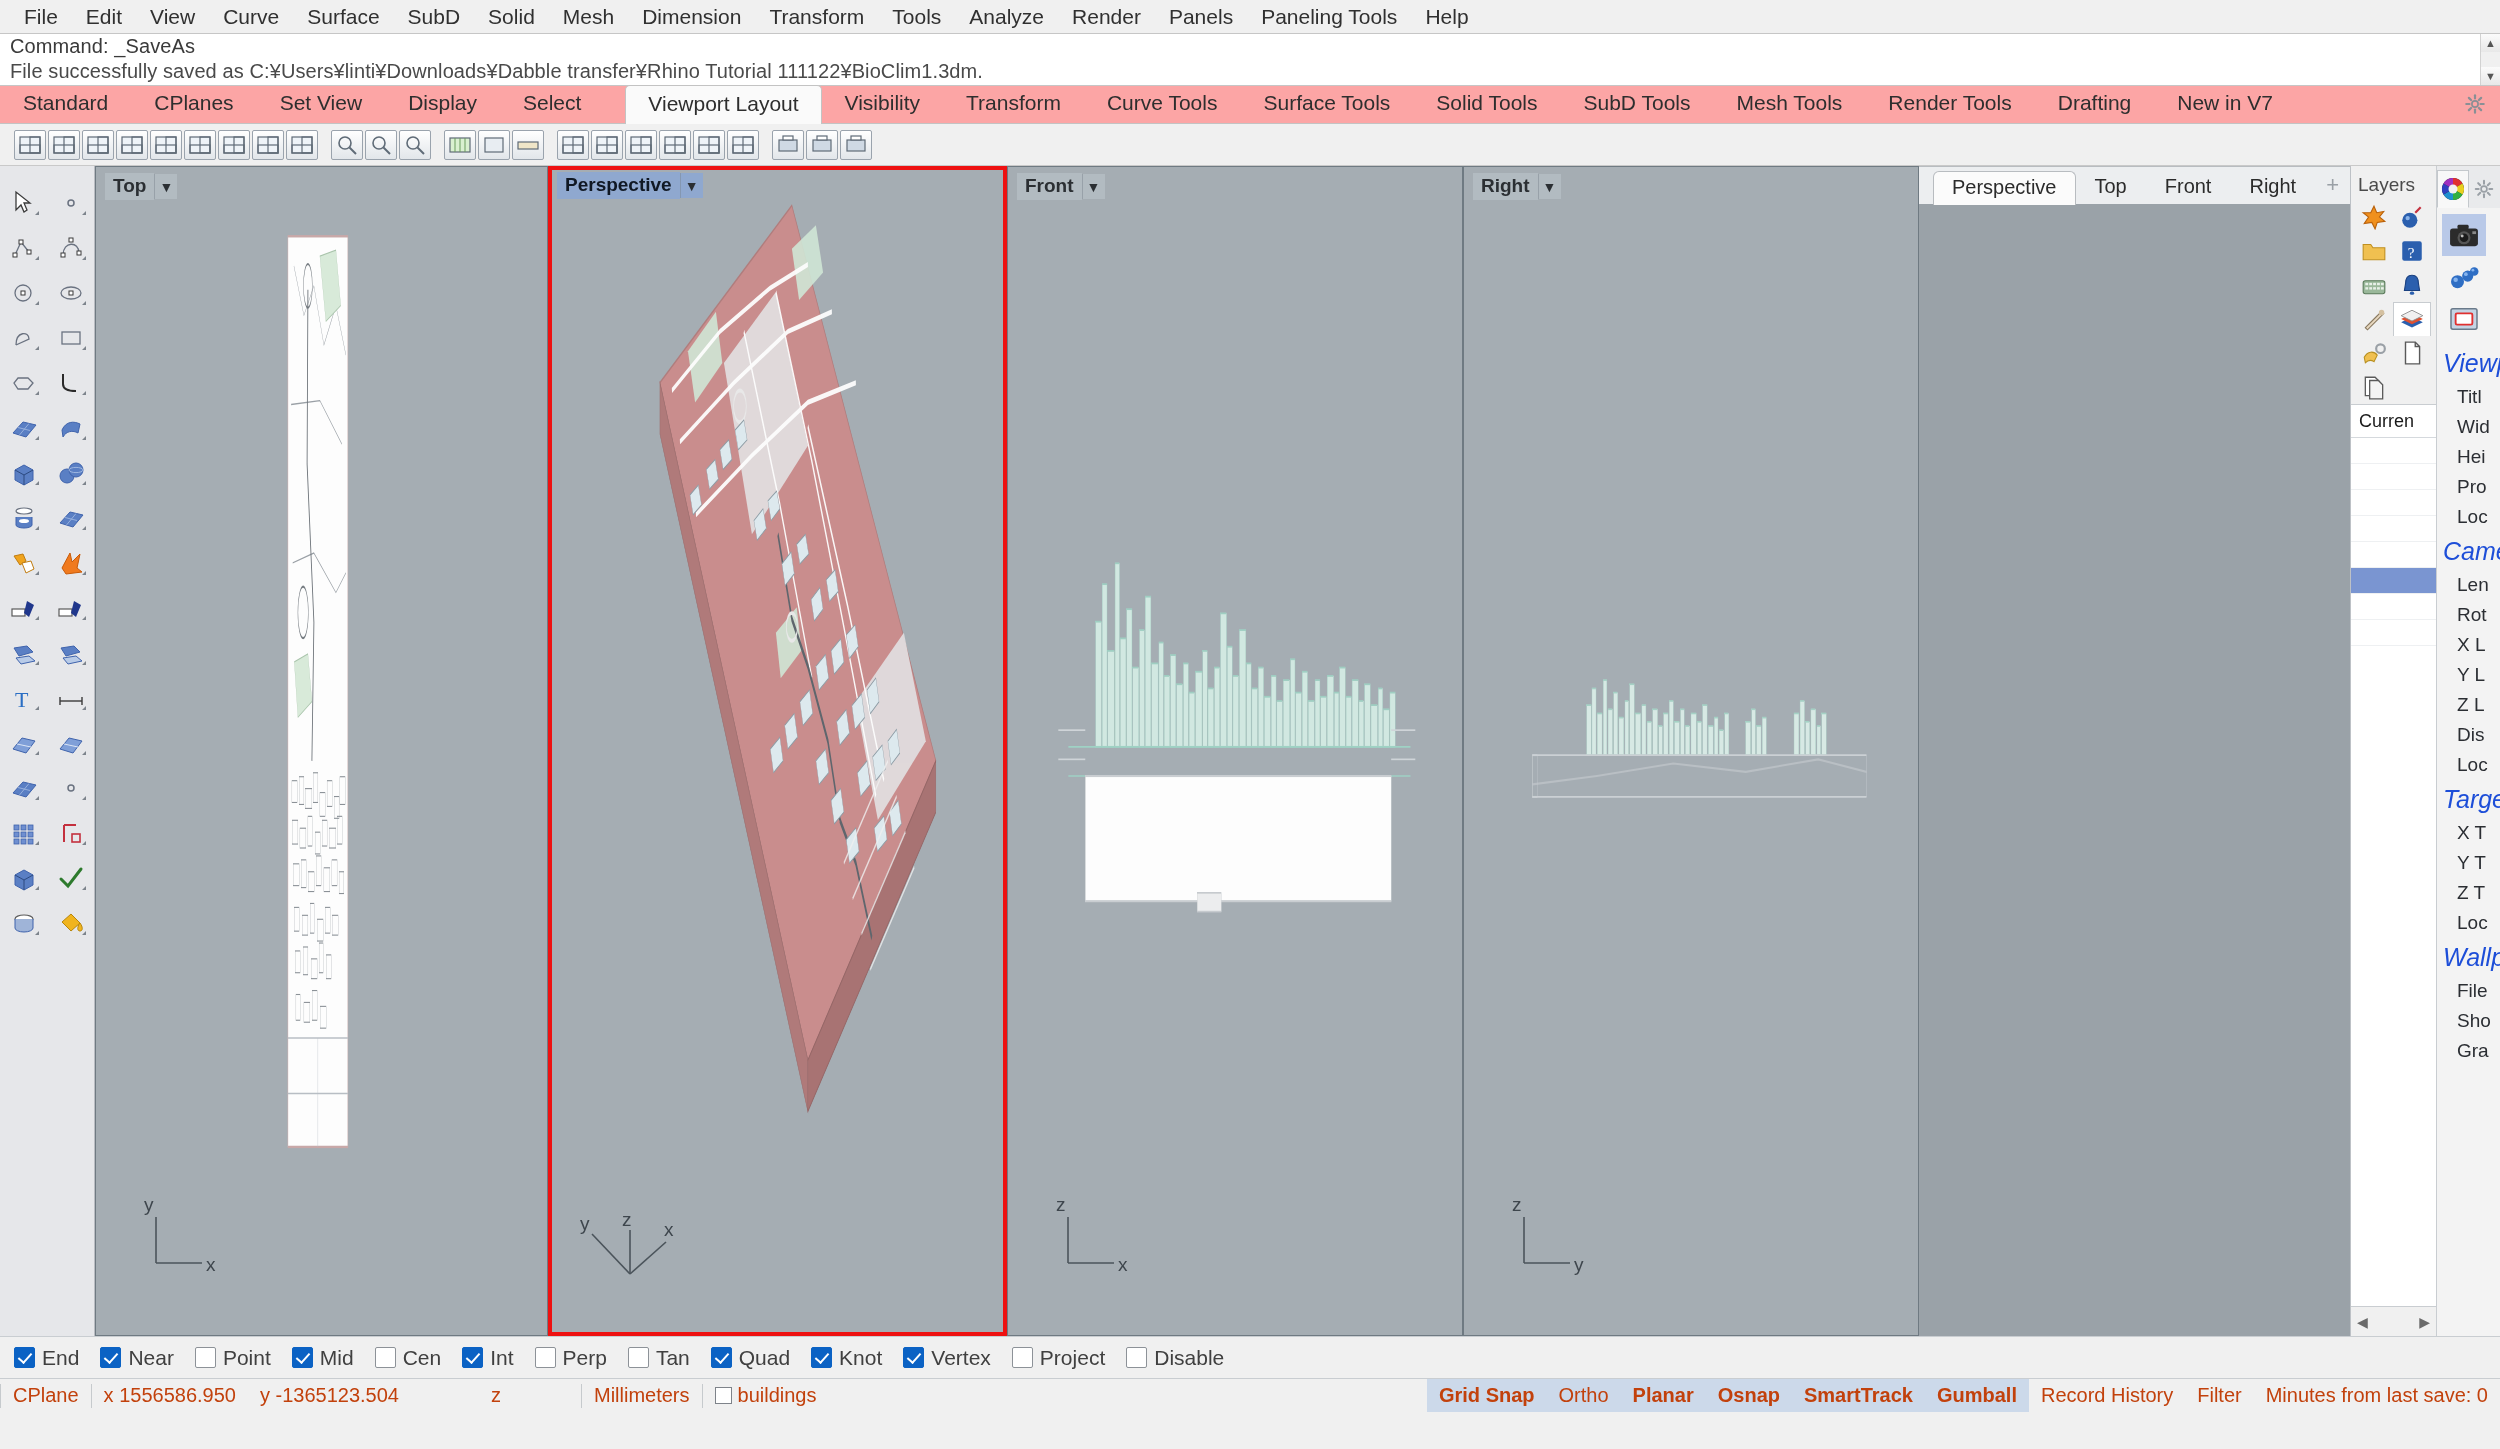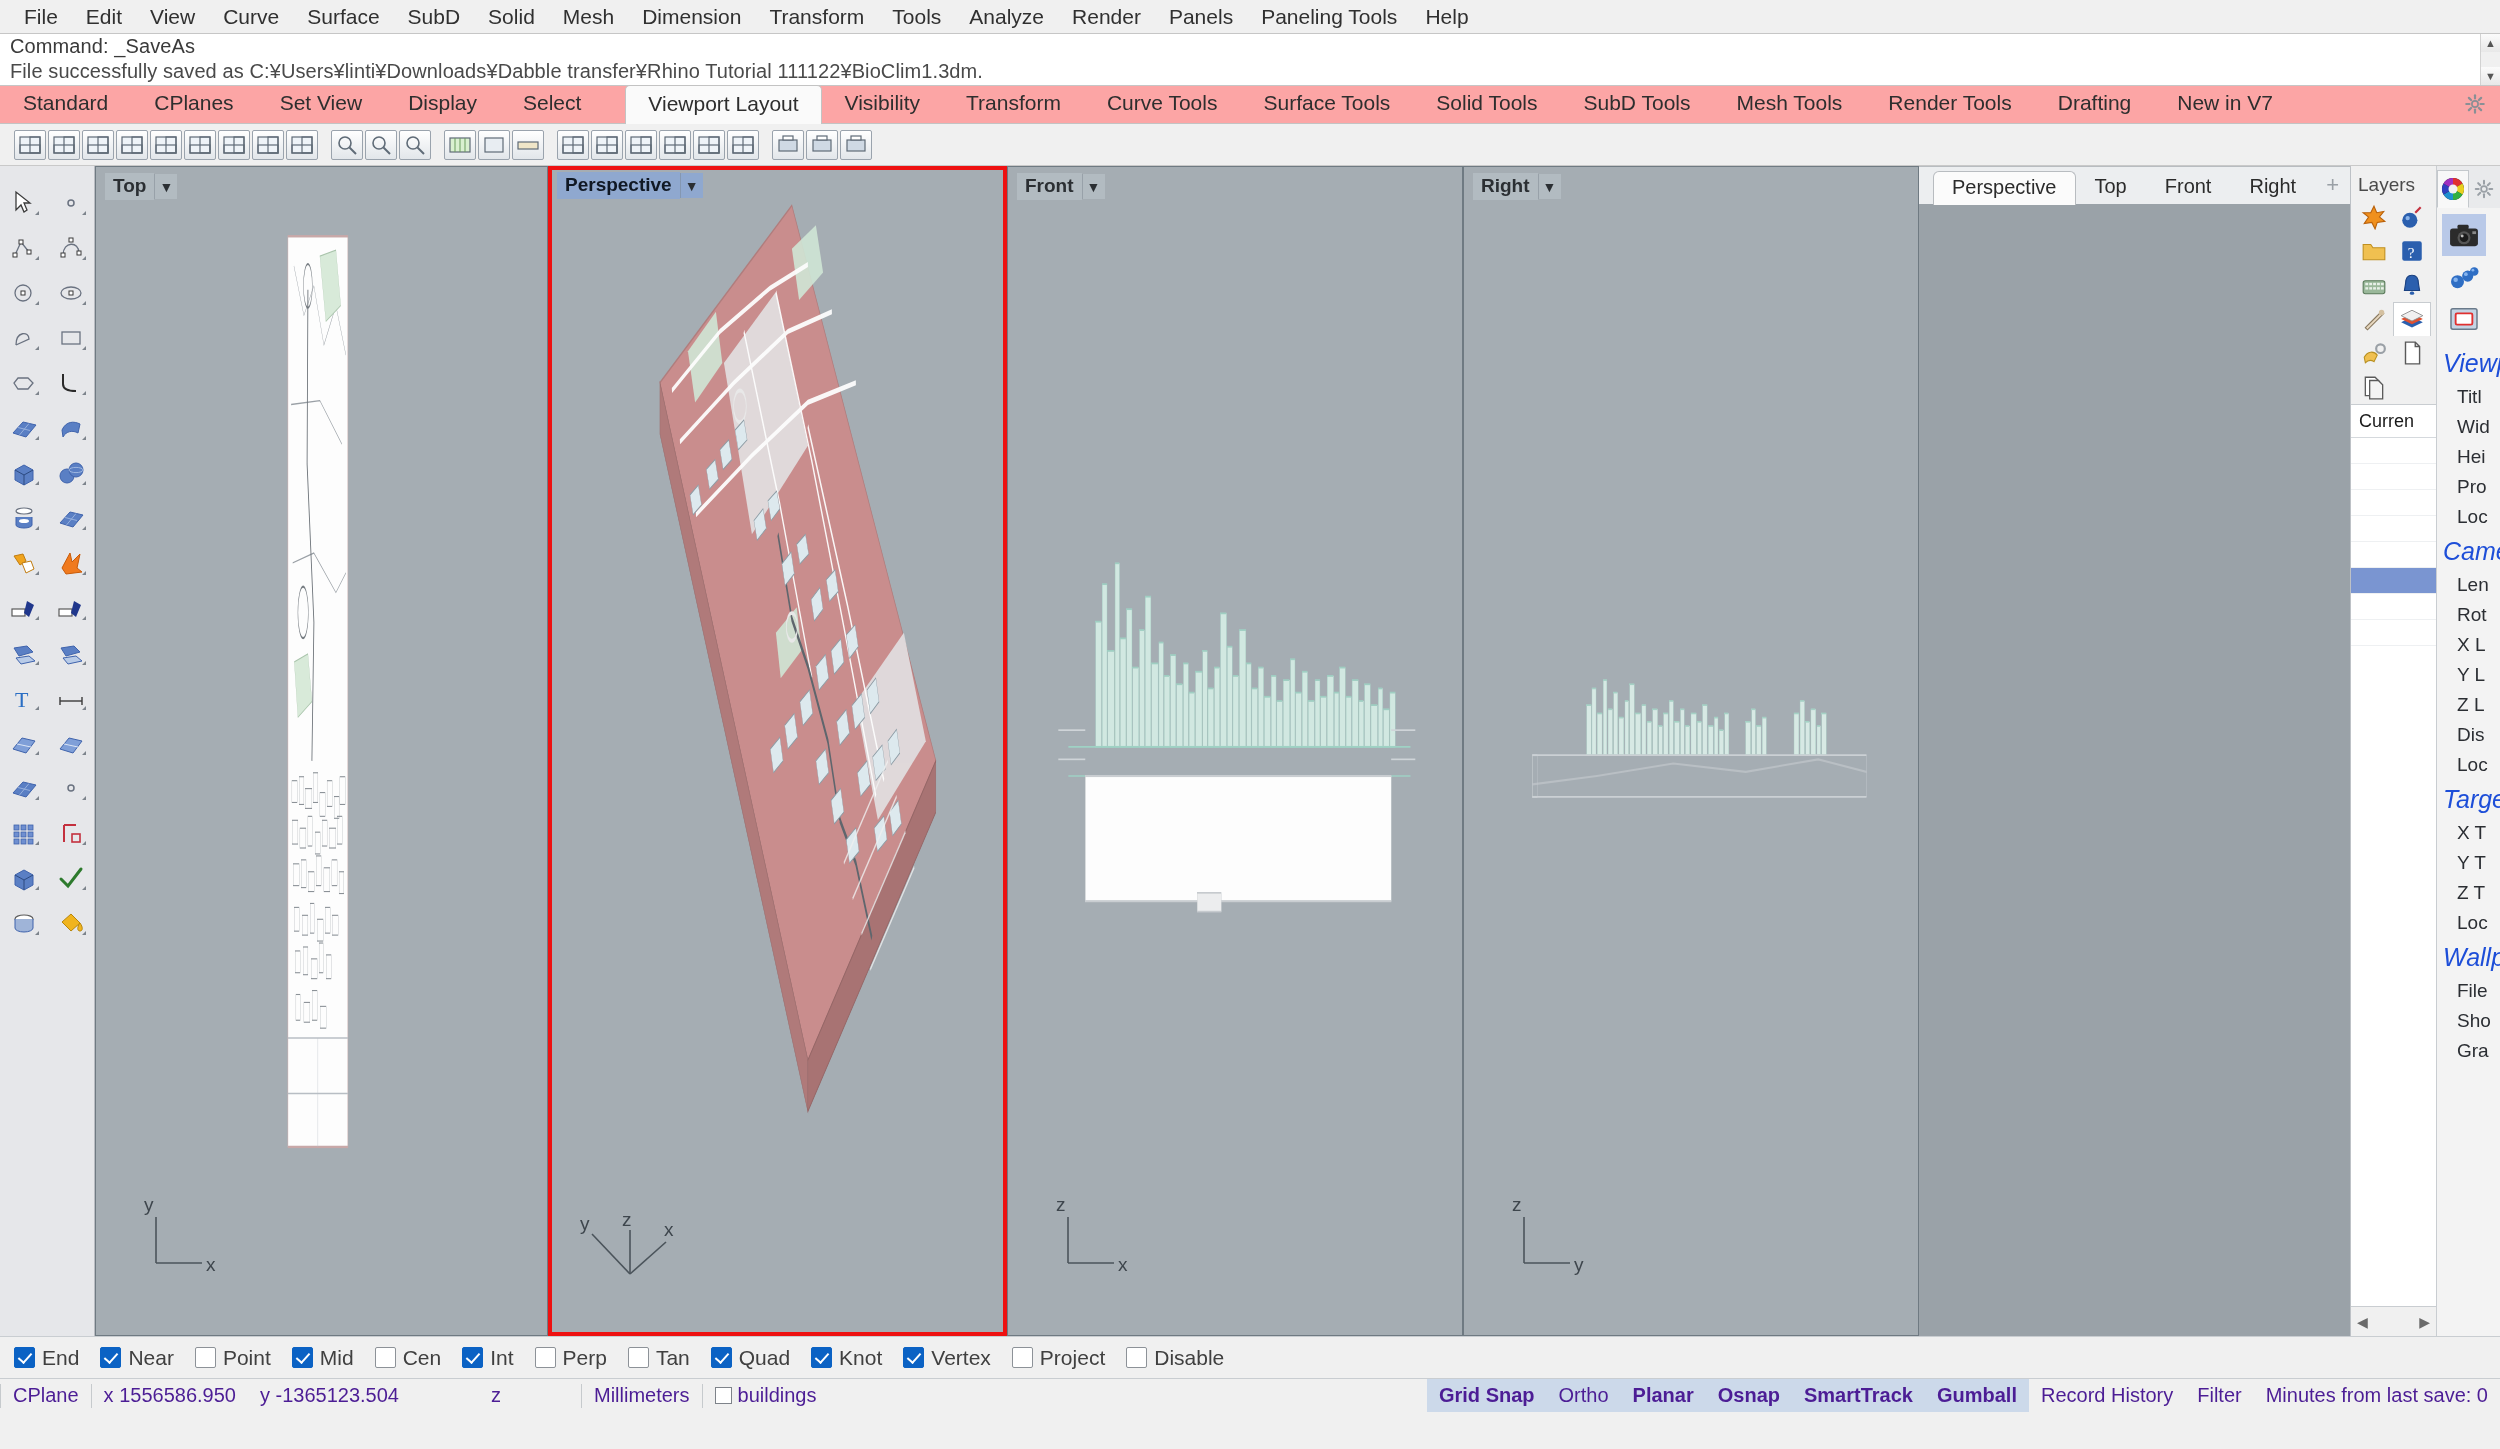--- a/index.html
+++ b/index.html
@@ -172,21 +172,21 @@
   .osnap.on .box { background: #0b62c4; border-color: #0b62c4; }
   .osnap.on .box::after {
     content: ""; position: absolute; left: 6px; top: 2px; width: 6px; height: 11px;
     border: solid #fff; border-width: 0 2.4px 2.4px 0; transform: rotate(42deg);
   }
   .osnap .lbl { font-size: 21px; color: #404040; }
 
   
   .statusbar {
     height: 34px; background: #f0f0f0; display: flex; align-items: center;
-    border-top: 1px solid #c9cdd1; font-size: 20px; color: #4c1d95;
+    border-top: 1px solid #c9cdd1; font-size: 20px; color: #c2410c;
   }
   .sb-cell { padding: 0 12px; white-space: nowrap; display:flex; align-items:center; height:100%; }
   .sb-div { width: 1px; height: 24px; background: #c6cacd; }
   .sb-toggle { padding: 0 12px; white-space: nowrap; height: 100%; display:flex; align-items:center;
                background: #ccd9ea; }
   .sb-toggle.on { font-weight: bold; }
   .sb-plain { padding: 0 12px; white-space: nowrap; height:100%; display:flex; align-items:center; }
   .sb-chk { width: 17px; height: 17px; border: 1px solid #7e838a; background:#fff; margin-right:6px; }
 </style>
 </head>

